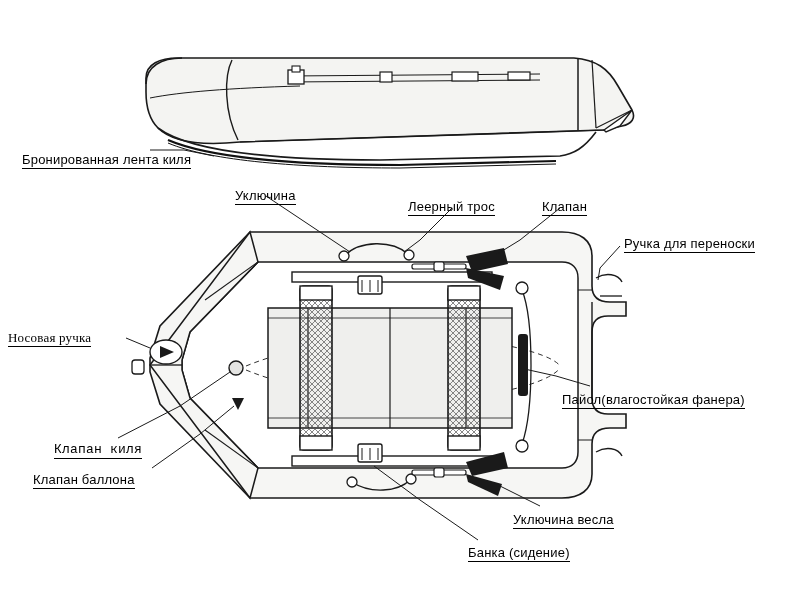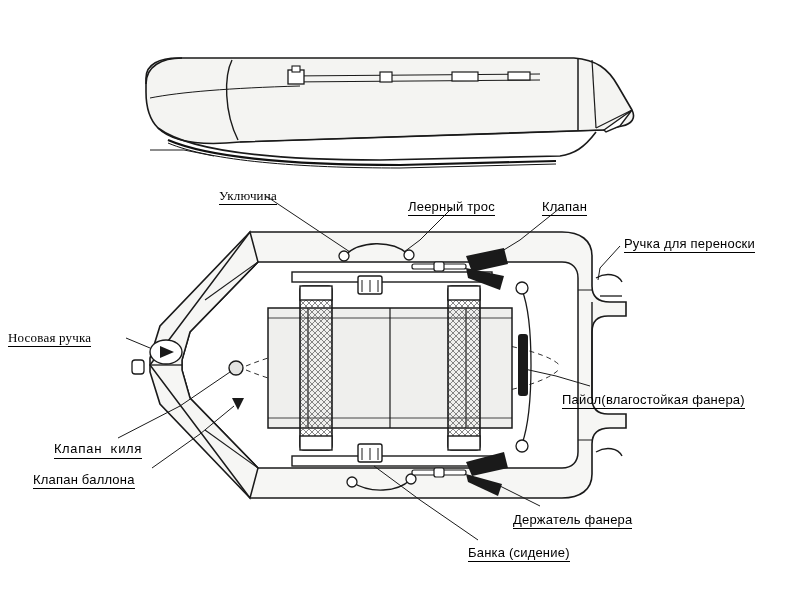--- a/index.html
+++ b/index.html
@@ -188,24 +188,25 @@
       <path d="M620,246 L600,268 L598,280"></path>
       <path d="M126,338 L150,348"></path>
       <path d="M590,386 L556,376 L520,368"></path>
       <path d="M118,438 L180,406 L230,372"></path>
       <path d="M152,468 L200,434 L234,406"></path>
       <path d="M540,506 L500,486 L470,476"></path>
       <path d="M478,540 L420,500 L374,466"></path>
     </g>
   </svg>
 
-  <div class="label" style="left:219px; top:188px;font-family:Liberation Serif, serif;">Уключина</div>
+  <div class="label" style="left:22px;  top:152px;">Бронированная лента киля</div>
+  <div class="label" style="left:235px; top:188px;">Уключина</div>
   <div class="label" style="left:408px; top:199px;">Леерный трос</div>
   <div class="label" style="left:542px; top:199px;">Клапан</div>
   <div class="label" style="left:624px; top:236px;">Ручка для переноски</div>
   <div class="label" style="left:8px;   top:330px;font-family:Liberation Serif, serif;">Носовая ручка</div>
   <div class="label" style="left:562px; top:392px;">Пайол(влагостойкая фанера)</div>
   <div class="label" style="left:54px;  top:442px;font-family:Liberation Mono, monospace;">Клапан киля</div>
   <div class="label" style="left:33px;  top:472px;">Клапан баллона</div>
-  <div class="label" style="left:513px; top:512px;">Держатель фанера</div>
+  <div class="label" style="left:513px; top:512px;">Уключина весла</div>
   <div class="label" style="left:468px; top:545px;">Банка (сидение)</div>
 
 </div>
 
 </body></html>

